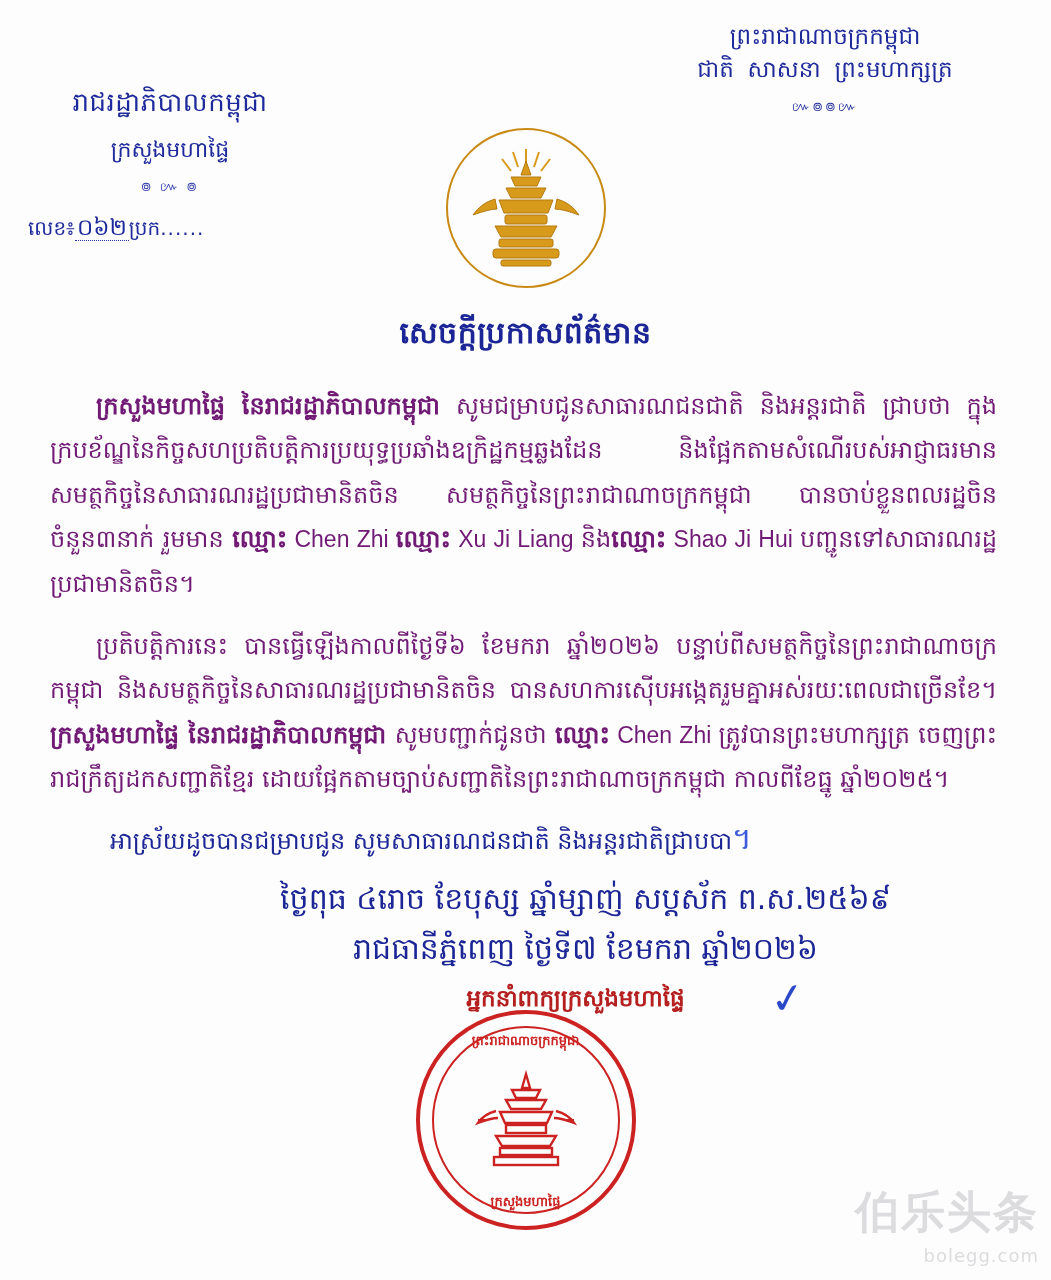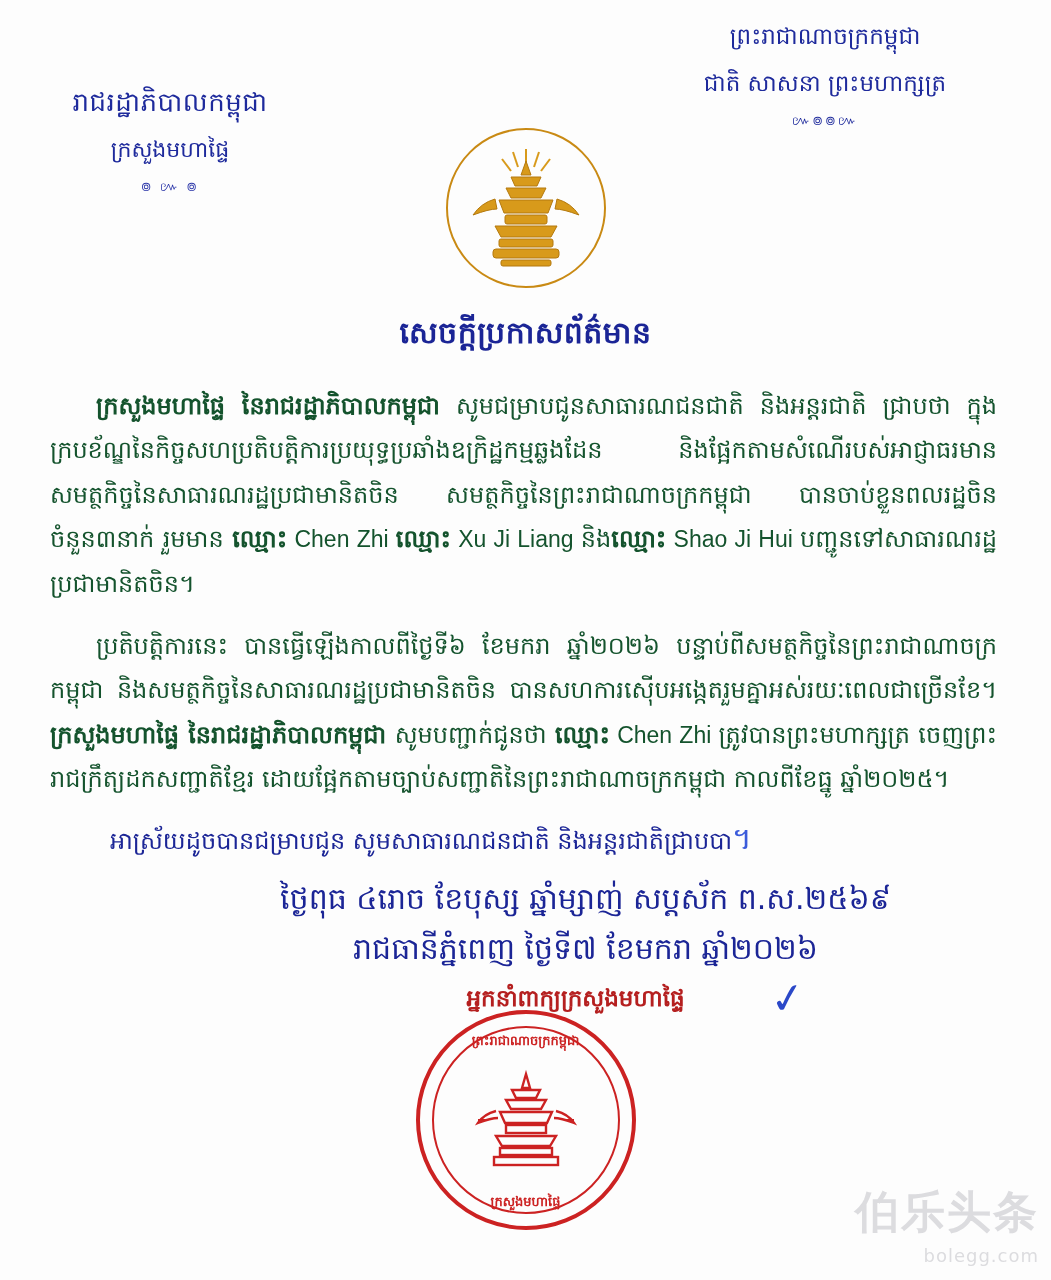--- a/index.html
+++ b/index.html
@@ -75,22 +75,22 @@
     width: 380px;
     text-align: center;
     color: #1e2a9c;
   }
   .hdr-right .line1 {
     font-size: 23px;
     white-space: nowrap;
   }
   .hdr-right .line2 {
     font-size: 23px;
-    margin-top: 14px;
-    white-space: nowrap;
+    white-space: nowrap;
+    font-family: Liberation Mono, monospace;
   }
   .hdr-right .deco {
     font-size: 13px;
     margin-top: 10px;
     letter-spacing: 2px;
   }
 
   
   .emblem {
     position: absolute;
@@ -122,21 +122,21 @@
     color: #1b2596;
     margin-top: 14px;
     letter-spacing: 0.5px;
   }
 
   
   .body-text {
     margin: 26px 54px 0 50px;
     font-size: 24px;
     line-height: 1.85;
-    color: #14532d;
+    color: #701a75;
     text-align: justify;
   }
   .para {
     margin-bottom: 18px;
     text-indent: 46px;
   }
   .bold {
     font-weight: bold;
   }
   .latin {
@@ -262,20 +262,23 @@
 <body>
 
 <div class="page">
 
   <div class="header">
 
     <div class="hdr-left">
       <div class="line1">រាជរដ្ឋាភិបាលកម្ពុជា</div>
       <div class="line2">ក្រសួងមហាផ្ទៃ</div>
       <div class="deco">៙ ៚ ៙</div>
+      <div class="numline">
+        <span>លេខ៖</span><span class="num">០៦២</span><span>ប្រក</span><span class="dots">......</span>
+      </div>
     </div>
 
     <div class="hdr-right">
       <div class="line1">ព្រះរាជាណាចក្រកម្ពុជា</div>
       <div class="line2">ជាតិ សាសនា ព្រះមហាក្សត្រ</div>
       <div class="deco">៚៙៙៚</div>
     </div>
 
     <div class="emblem">
       <div class="ring"></div>

